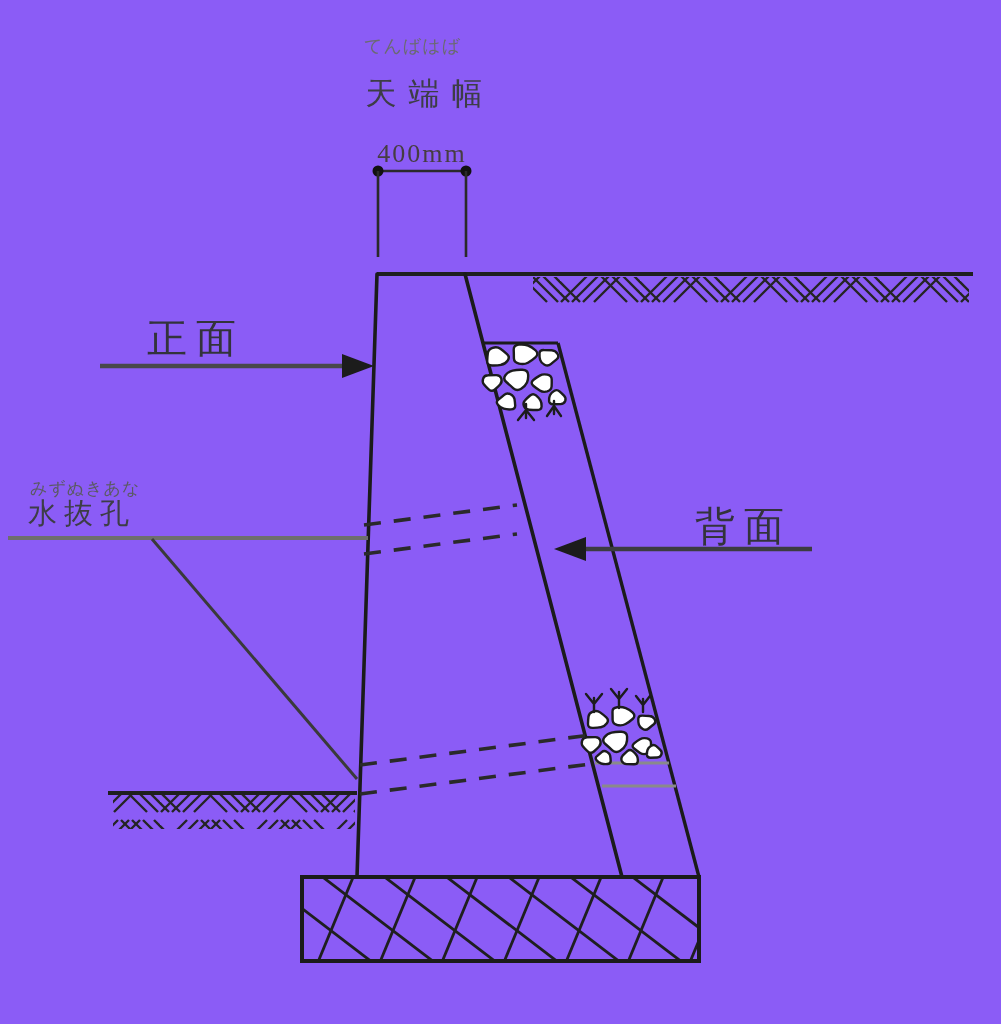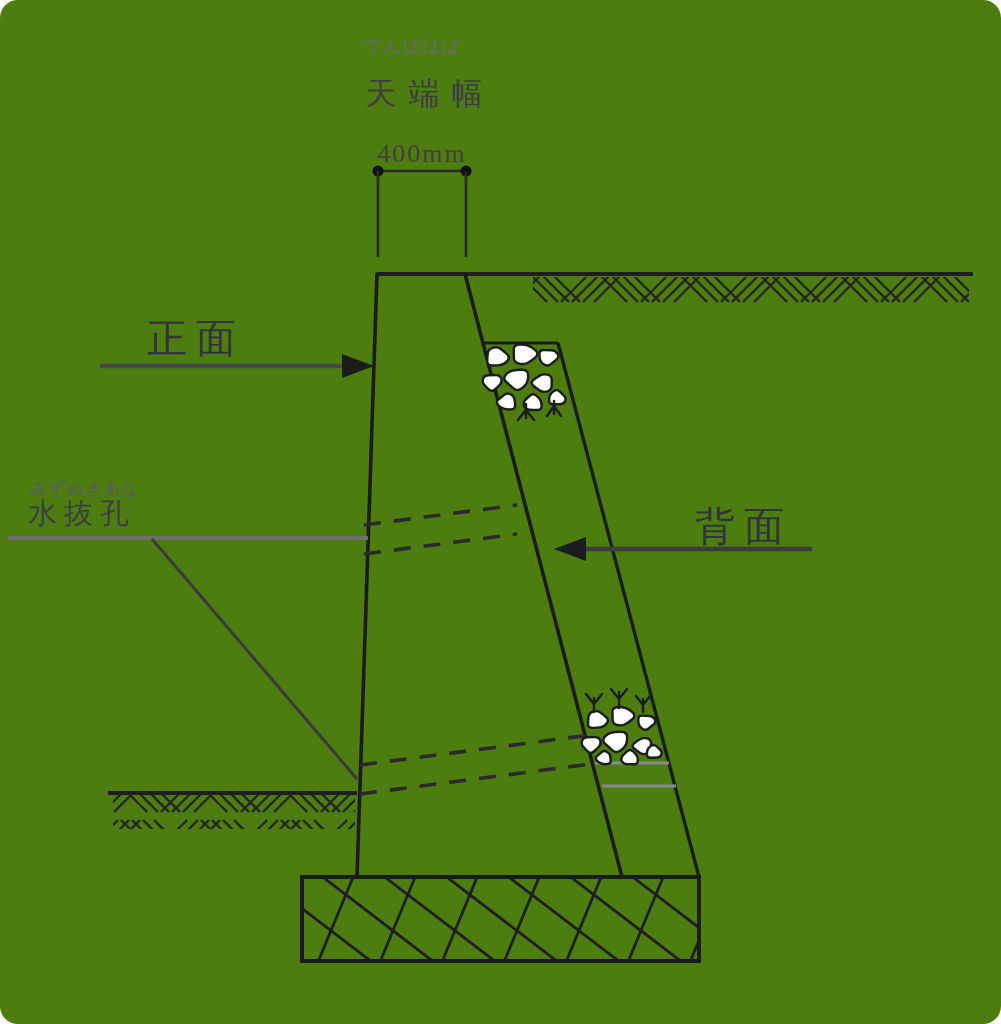--- a/index.html
+++ b/index.html
@@ -1,17 +1,17 @@
 <!DOCTYPE html>
 <html><head>
 <meta charset="utf-8">
 <style>
   html,body{margin:0;padding:0;background:#ffffff;}
-  .canvas{position:relative;width:1001px;height:1024px;background:#4d7c0f;overflow:hidden;
-          font-family:"Liberation Serif","DejaVu Serif",serif;border-radius:18px;}
+  .canvas{position:relative;width:1001px;height:1024px;background:#8b5cf6;overflow:hidden;
+          font-family:"Liberation Serif","DejaVu Serif",serif;}
   svg{display:block}
   text{font-family:"Liberation Serif","DejaVu Serif",serif;}
   .t-furi{font-size:18px;fill:#6a6a70;letter-spacing:1px;}
   .t-big{font-size:31px;fill:#3d3d46;letter-spacing:12px;}
   .t-dim{font-size:26px;fill:#463d42;letter-spacing:2px;}
   .t-arrowlabel{font-size:40px;fill:#33333b;letter-spacing:9px;}
   .t-drain{font-size:29px;fill:#3d3d46;letter-spacing:7px;}
   .t-drainfuri{font-size:17px;fill:#5a5a60;letter-spacing:1px;}
   .stones path{fill:#ffffff;stroke:#1c1c1c;stroke-width:2.4px;stroke-linejoin:round;}
   .sprig{stroke:#1c1c1c;stroke-width:2.4px;fill:none;stroke-linecap:round;}

